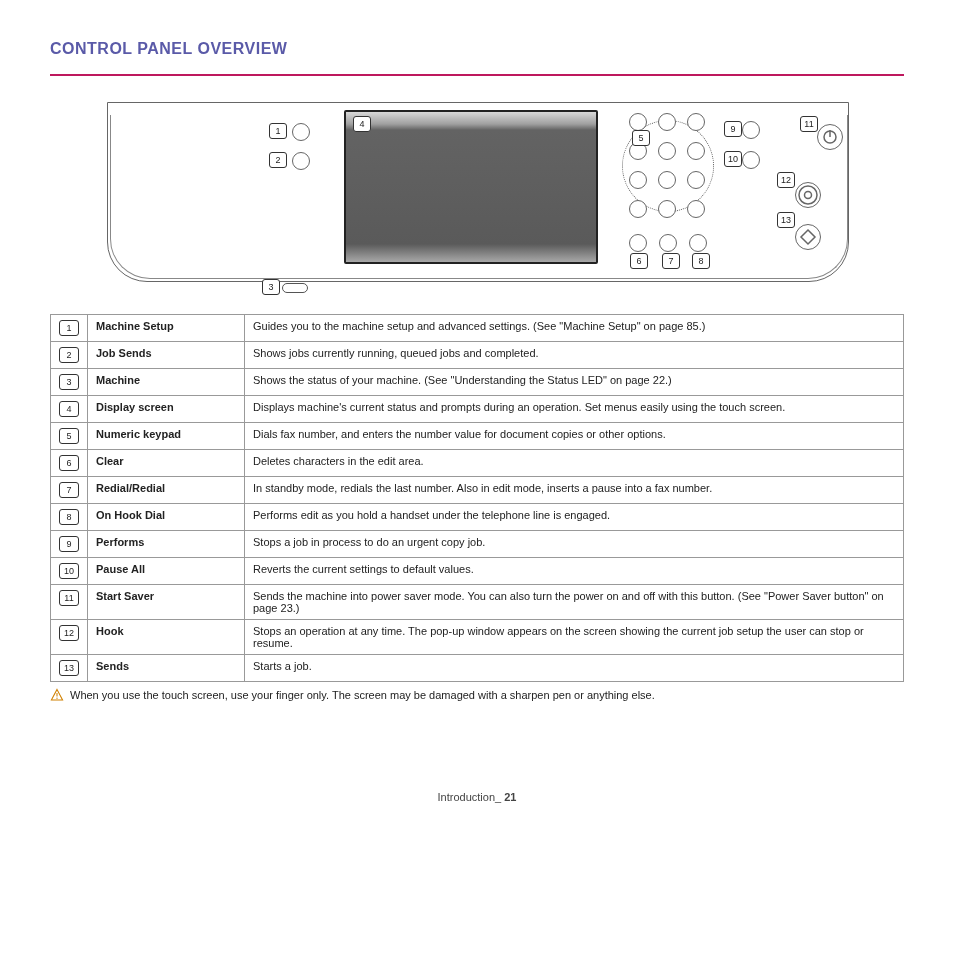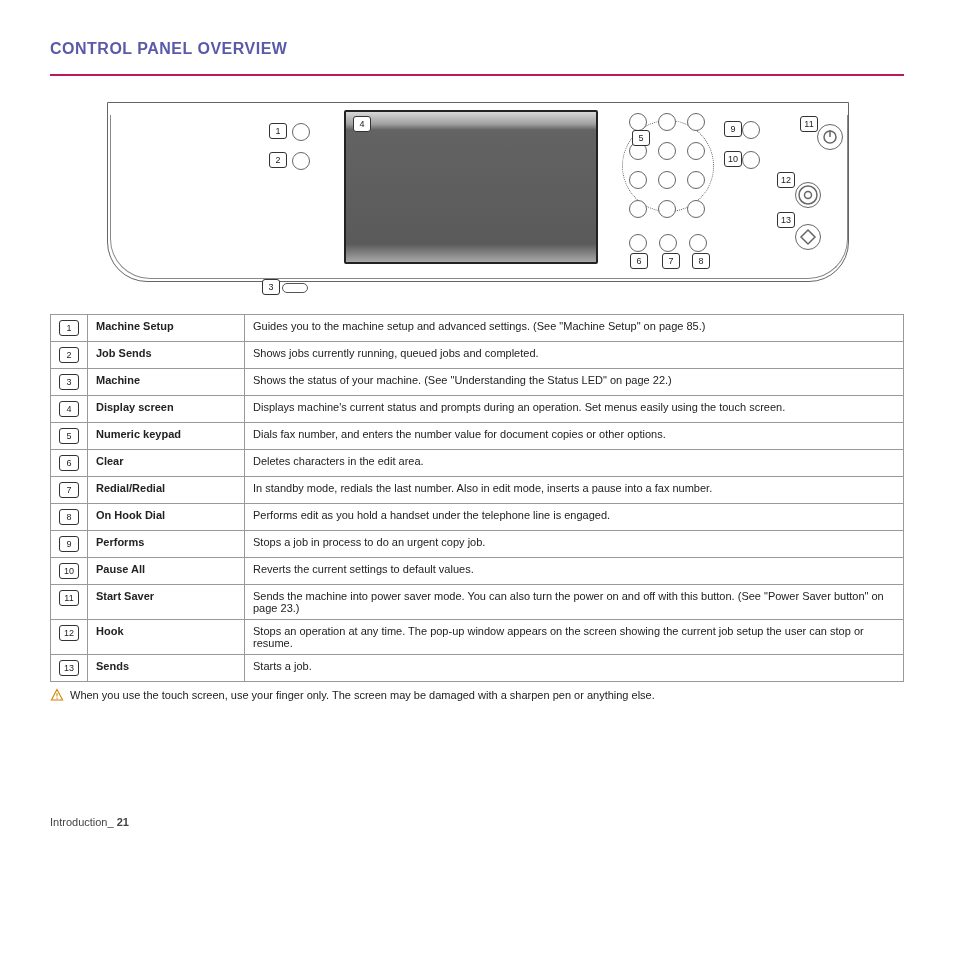--- a/index.html
+++ b/index.html
@@ -120,23 +120,23 @@
     margin-top:6px;
     font-size:11px;
   }
   .caution-icon {
     width:14px;height:14px;
     display:inline-flex;
     align-items:center;
     justify-content:center;
   }
   .footer {
-    text-align:left;
+    text-align:center;
     font-size:11px;
-    margin-top:114px;
+    margin-top:89px;
     color:#444;
   }
 </style>
 </head>
 <body>
 
 <div class="section-title">CONTROL PANEL OVERVIEW</div>
 
 <div class="diagram">
   <div class="panel-outline"></div>

